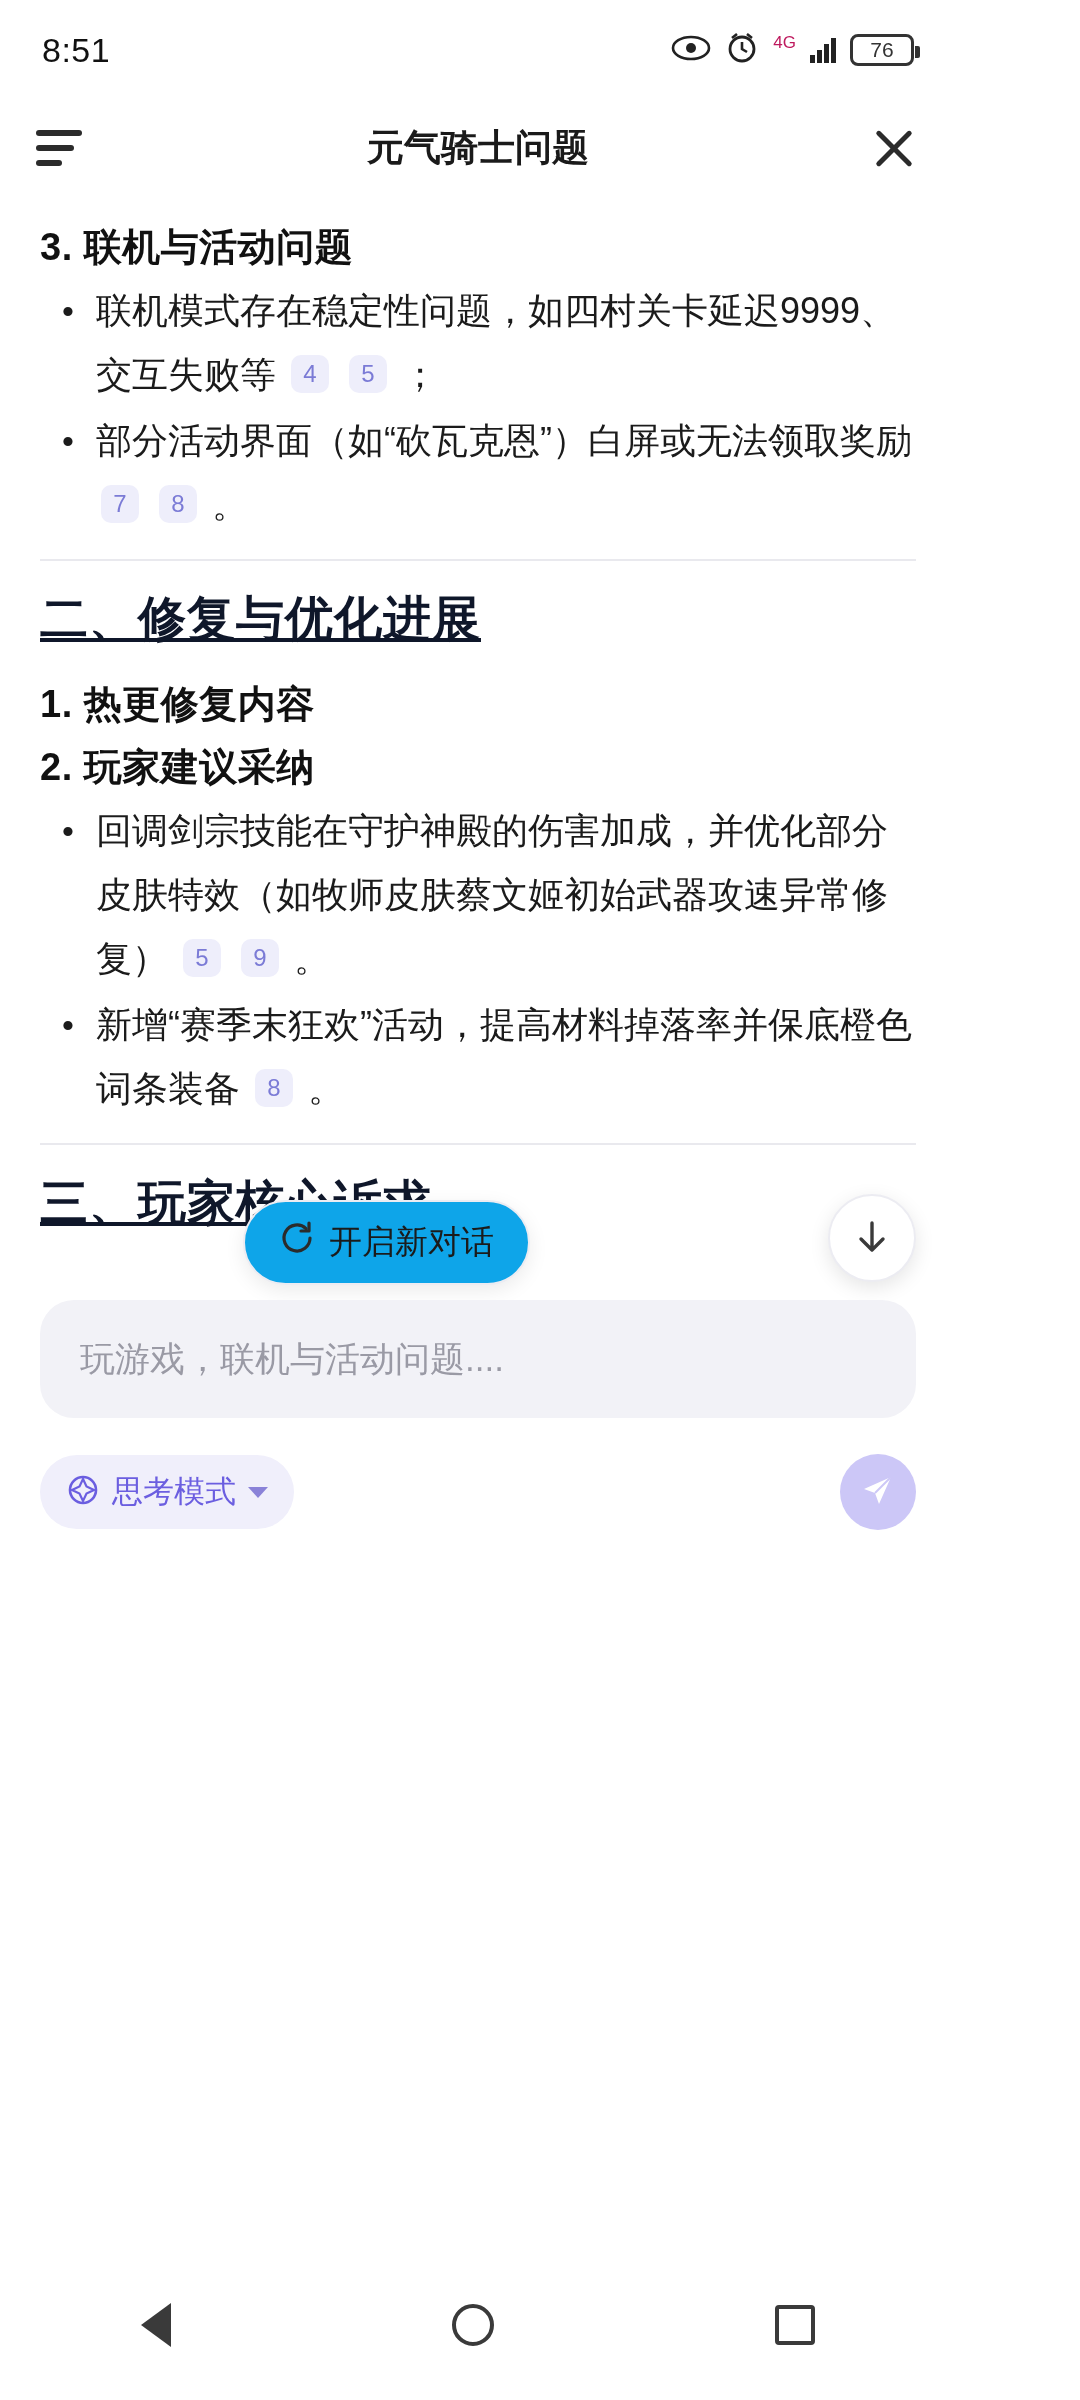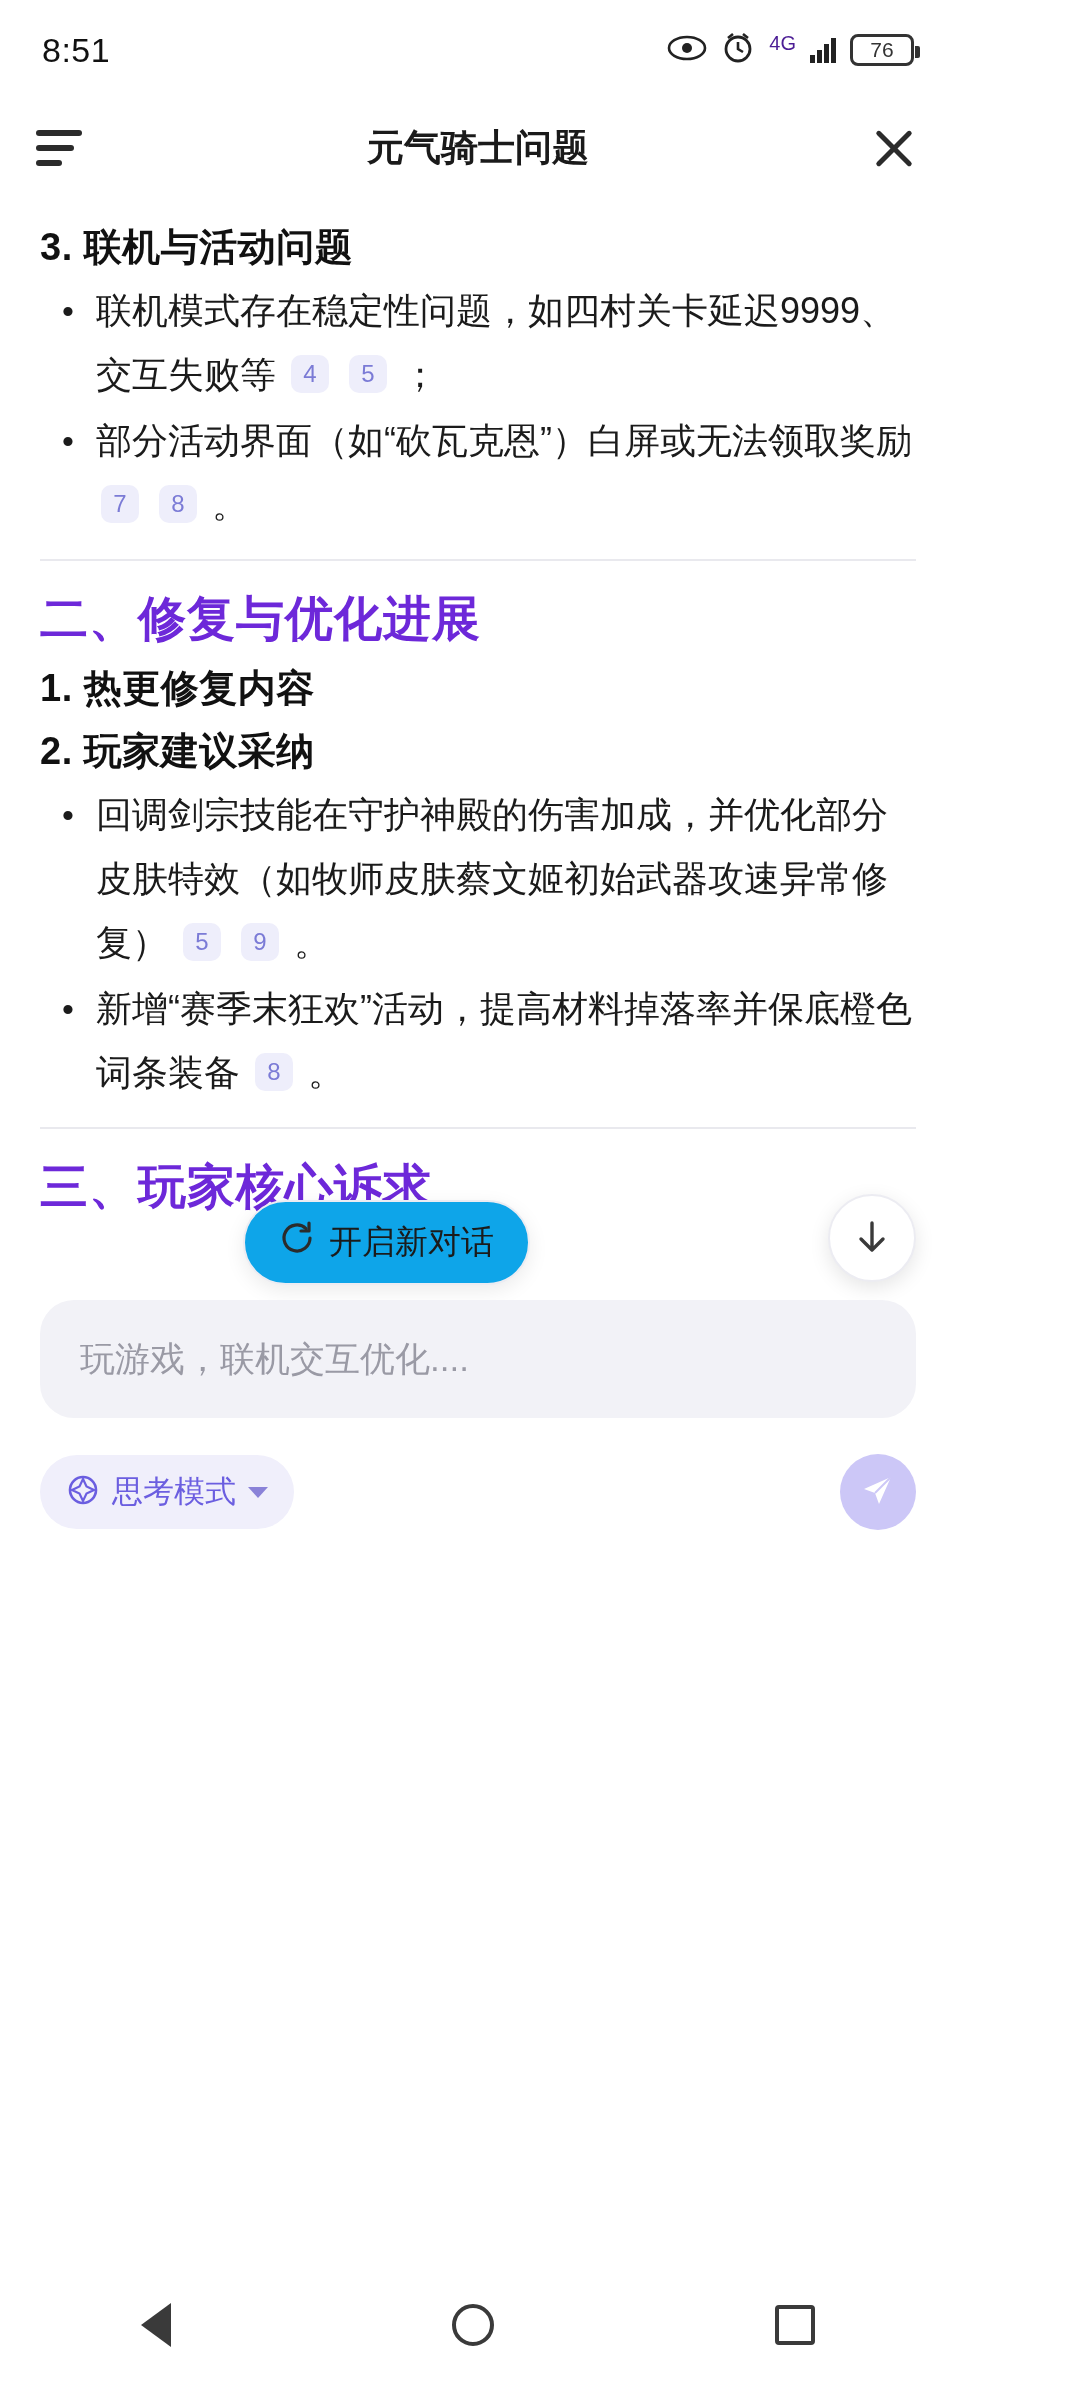--- a/index.html
+++ b/index.html
@@ -21,21 +21,21 @@
   .ic { display: inline-block; }
   .battery {
     width: 64px; height: 32px; border: 3px solid #333; border-radius: 8px;
     display: flex; align-items: center; justify-content: center;
     font-size: 21px; color: #333; position: relative;
   }
   .battery::after {
     content: ""; position: absolute; right: -9px; top: 9px;
     width: 5px; height: 12px; background: #333; border-radius: 0 2px 2px 0;
   }
-  .net-4g { font-size: 20px; color: #4c1d95; position: relative; top: -7px; }
+  .net-4g { font-size: 17px; color: #be185d; position: relative; top: -7px; }
   .bars { display: flex; align-items: flex-end; gap: 2px; height: 26px; }
   .bars i { width: 5px; background: #222; display: block; }
   .bars i:nth-child(1){height:8px}
   .bars i:nth-child(2){height:13px}
   .bars i:nth-child(3){height:19px}
   .bars i:nth-child(4){height:25px}
 
   
   .titlebar {
     height: 96px; display: flex; align-items: center;
@@ -63,22 +63,22 @@
   
   .content {
     padding: 14px 40px 0 40px;
     height: 1180px; overflow: hidden;
   }
   h3.sec {
     font-size: 38px; font-weight: 700; color: #111; letter-spacing: .5px;
     margin: 12px 0 6px 0;
   }
   h2.big {
-    font-size: 48px; font-weight: 700; color: #6d28d9;
-    margin: 26px 0 12px 0; letter-spacing: 1px;
+    font-size: 48px; font-weight: 700; color: #0f172a;
+    margin: 26px 0 28px 0; letter-spacing: 1px; text-decoration: underline;
   }
   ul.bl { list-style: none; margin: 0 0 10px 0; padding: 0; }
   ul.bl > li {
     position: relative; padding-left: 56px;
     font-size: 36px; line-height: 64px; color: #1b1b1b;
     margin-bottom: 2px;
   }
   ul.bl > li::before {
     content: "•"; position: absolute; left: 22px; top: 0;
     font-size: 34px; line-height: 64px; color: #1b1b1b;
@@ -249,21 +249,21 @@
   <div class="fab-down">
     <span>
       <svg width="44" height="44" viewBox="0 0 44 44">
           <path d="M22 9v26M11 25l11 11 11-11" fill="none" stroke="#3a3a3a" stroke-width="3.4" stroke-linecap="round" stroke-linejoin="round"></path>
         </svg>
     </span>
   </div>
 
   <div class="composer">
     <div class="input-box">
-      <span class="ph">玩游戏，联机交互优化....</span>
+      <span class="ph">玩游戏，联机与活动问题....</span>
     </div>
     <div class="toolrow">
       <div class="mode-chip">
         <span>
           <svg width="34" height="34" viewBox="0 0 34 34">
               <circle cx="17" cy="17" r="13" fill="none" stroke="#6b5ee0" stroke-width="2.6"></circle>
               <path d="M17 6l3.5 7.5L28 17l-7.5 3.5L17 28l-3.5-7.5L6 17l7.5-3.5z" fill="none" stroke="#6b5ee0" stroke-width="2.2"></path>
             </svg>
         </span>
         <span class="lbl">思考模式</span>

